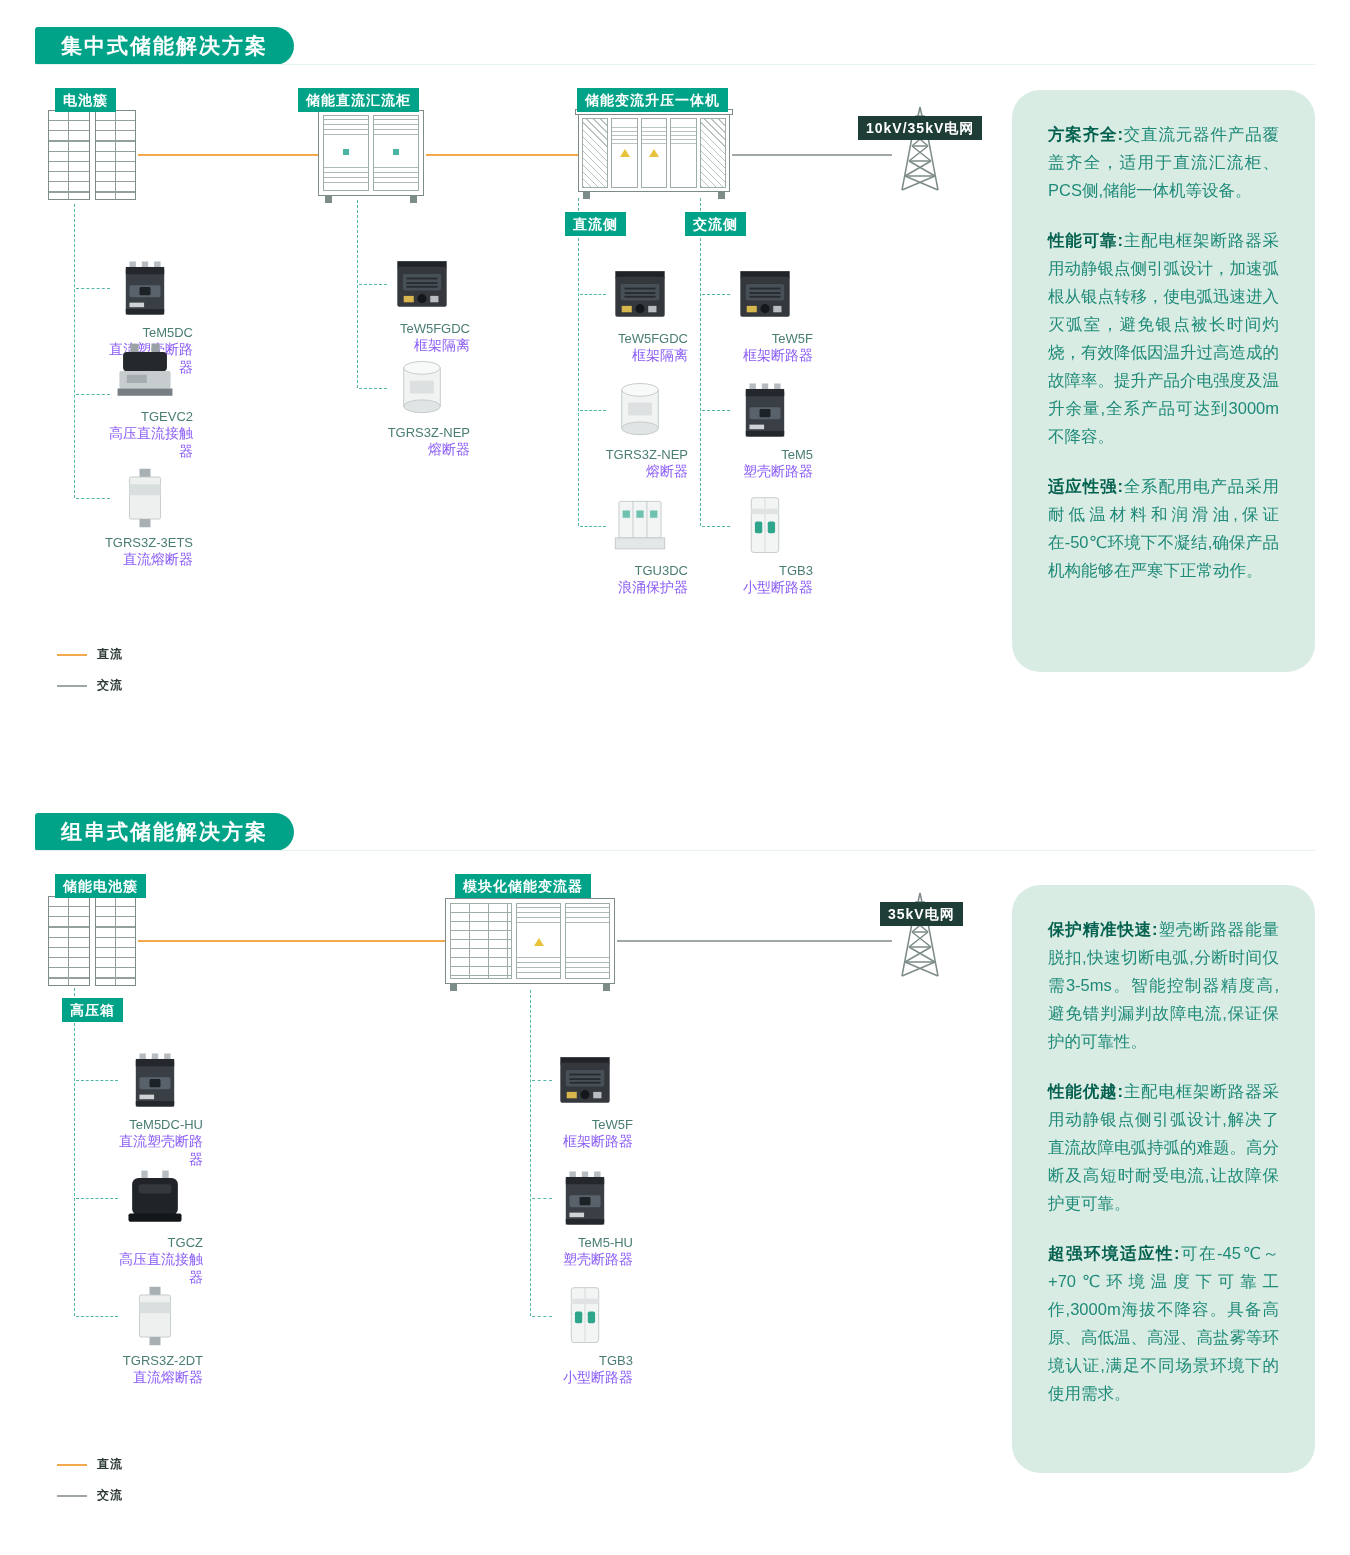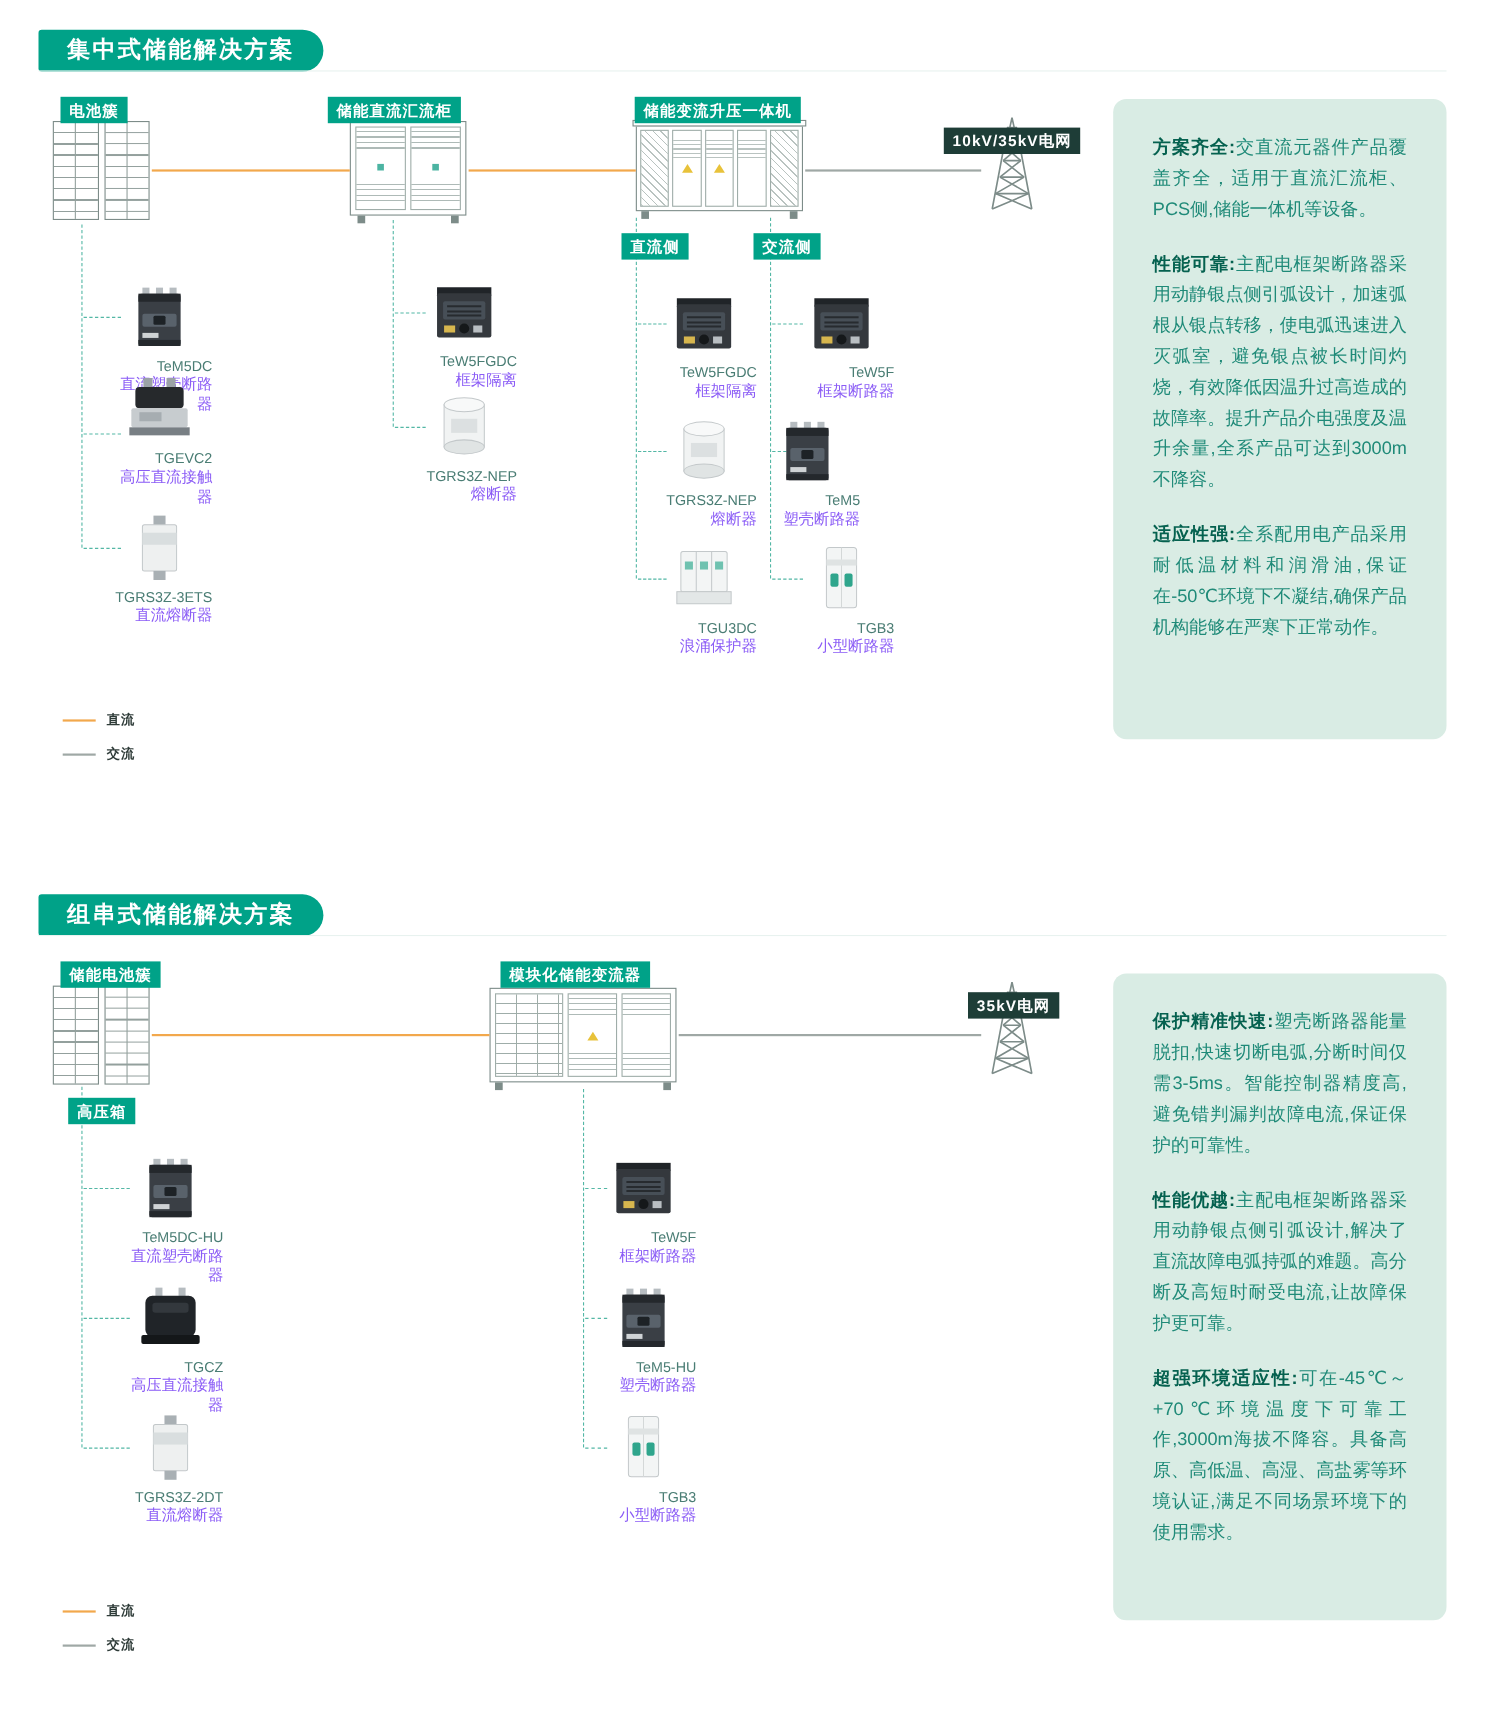--- a/index.html
+++ b/index.html
@@ -65,21 +65,21 @@
   .p-desc{font-size:14px;color:#8b5cf6;line-height:1.25;}
 
   
   .legend-row{position:absolute;display:flex;align-items:center;gap:10px;}
   .legend-line{width:30px;height:2px;display:inline-block;}
   .legend-line.dc{background:#F2A84C;}
   .legend-line.ac{background:#9FA8A5;}
   .legend-text{font-size:12px;font-weight:bold;color:#2E3B38;letter-spacing:1px;}
 
   
-  .info-panel{position:absolute;width:303px;background:#D9ECE4;border-radius:12px;
+  .info-panel{position:absolute;width:303px;background:#D9ECE4;border-radius:28px;
               padding:30px 36px;box-sizing:border-box;}
   .info-panel p{margin:0 0 22px;font-size:16.5px;line-height:28px;color:#1F8A78;
                 text-align:justify;}
   .info-panel p:last-child{margin-bottom:0;}
   .info-panel .lead{font-weight:bold;color:#05614F;}
 </style>
 </head>
 <body>
 
 <svg width="0" height="0" style="position:absolute" aria-hidden="true">
@@ -287,21 +287,21 @@
     <div class="p-desc">浪涌保护器</div>
   </div>
 
   <div class="product" style="left:717px;top:262px">
     <svg class="p-svg" viewBox="0 0 70 70">
         <use href="#sym-acb"></use>
       </svg>
     <div class="p-model">TeW5F</div>
     <div class="p-desc">框架断路器</div>
   </div>
-  <div class="product" style="left:686px;top:378px">
+  <div class="product" style="left:717px;top:378px">
     <svg class="p-svg" viewBox="0 0 70 70">
         <use href="#sym-mccb"></use>
       </svg>
     <div class="p-model">TeM5</div>
     <div class="p-desc">塑壳断路器</div>
   </div>
   <div class="product" style="left:717px;top:494px">
     <svg class="p-svg" viewBox="0 0 70 70">
         <use href="#sym-mcb"></use>
       </svg>

